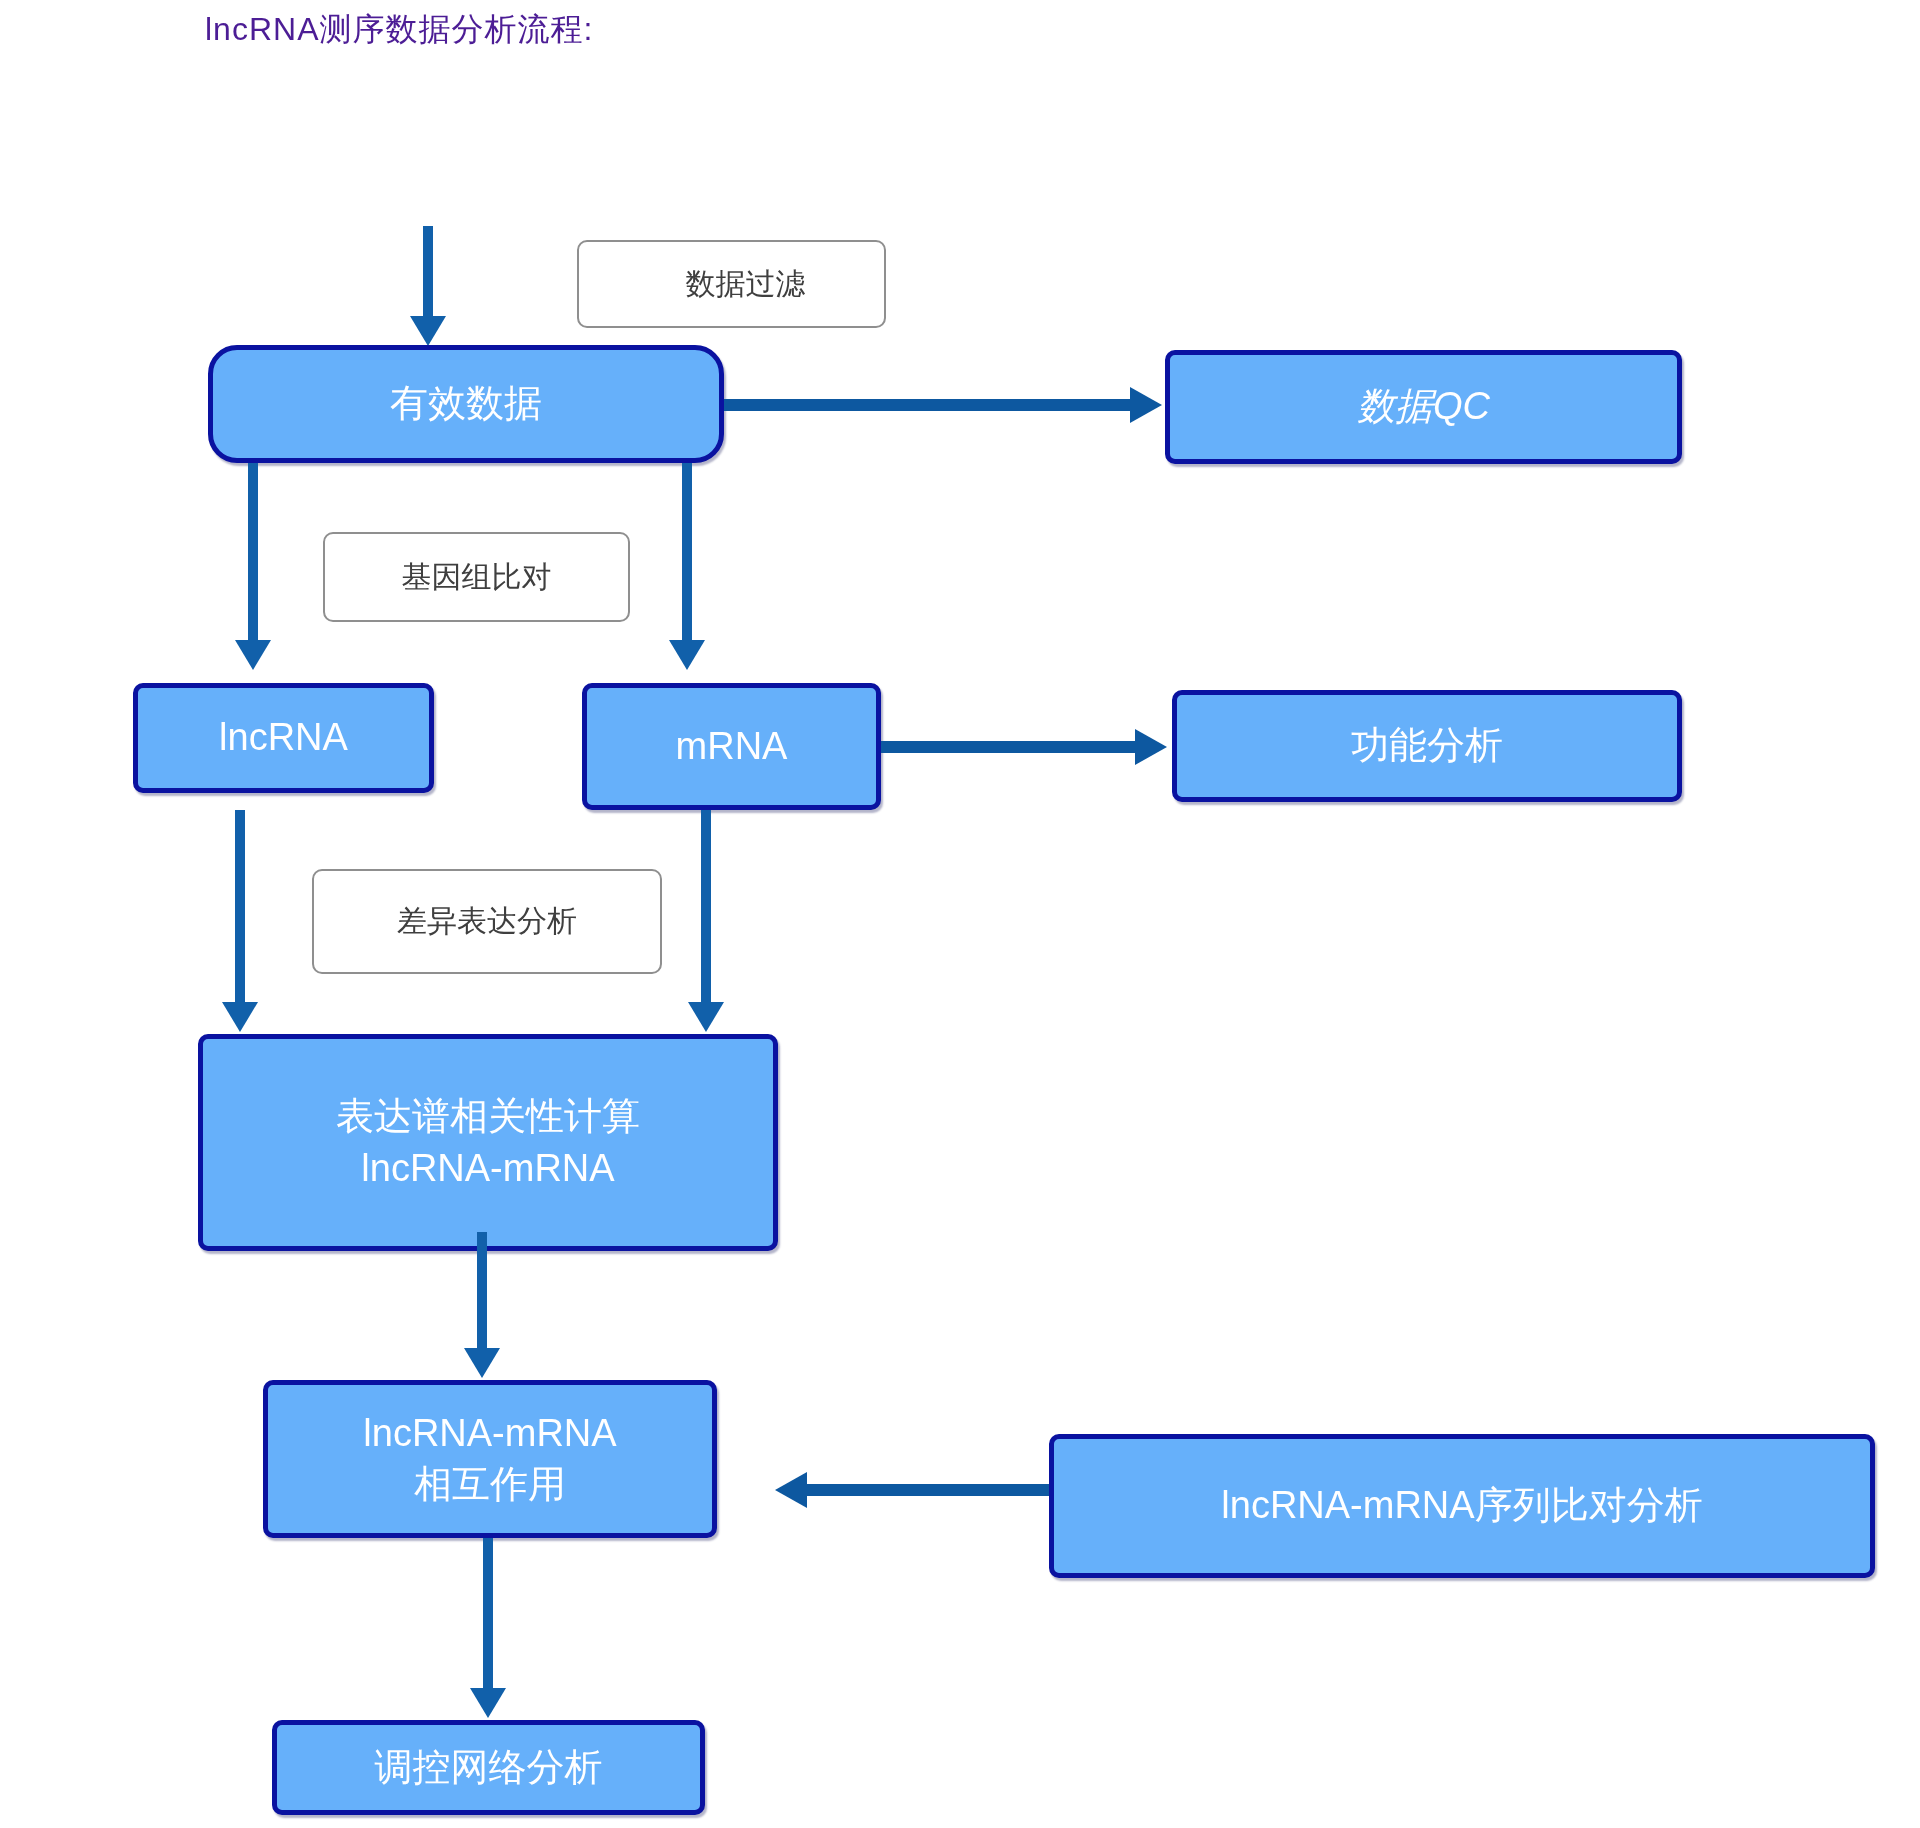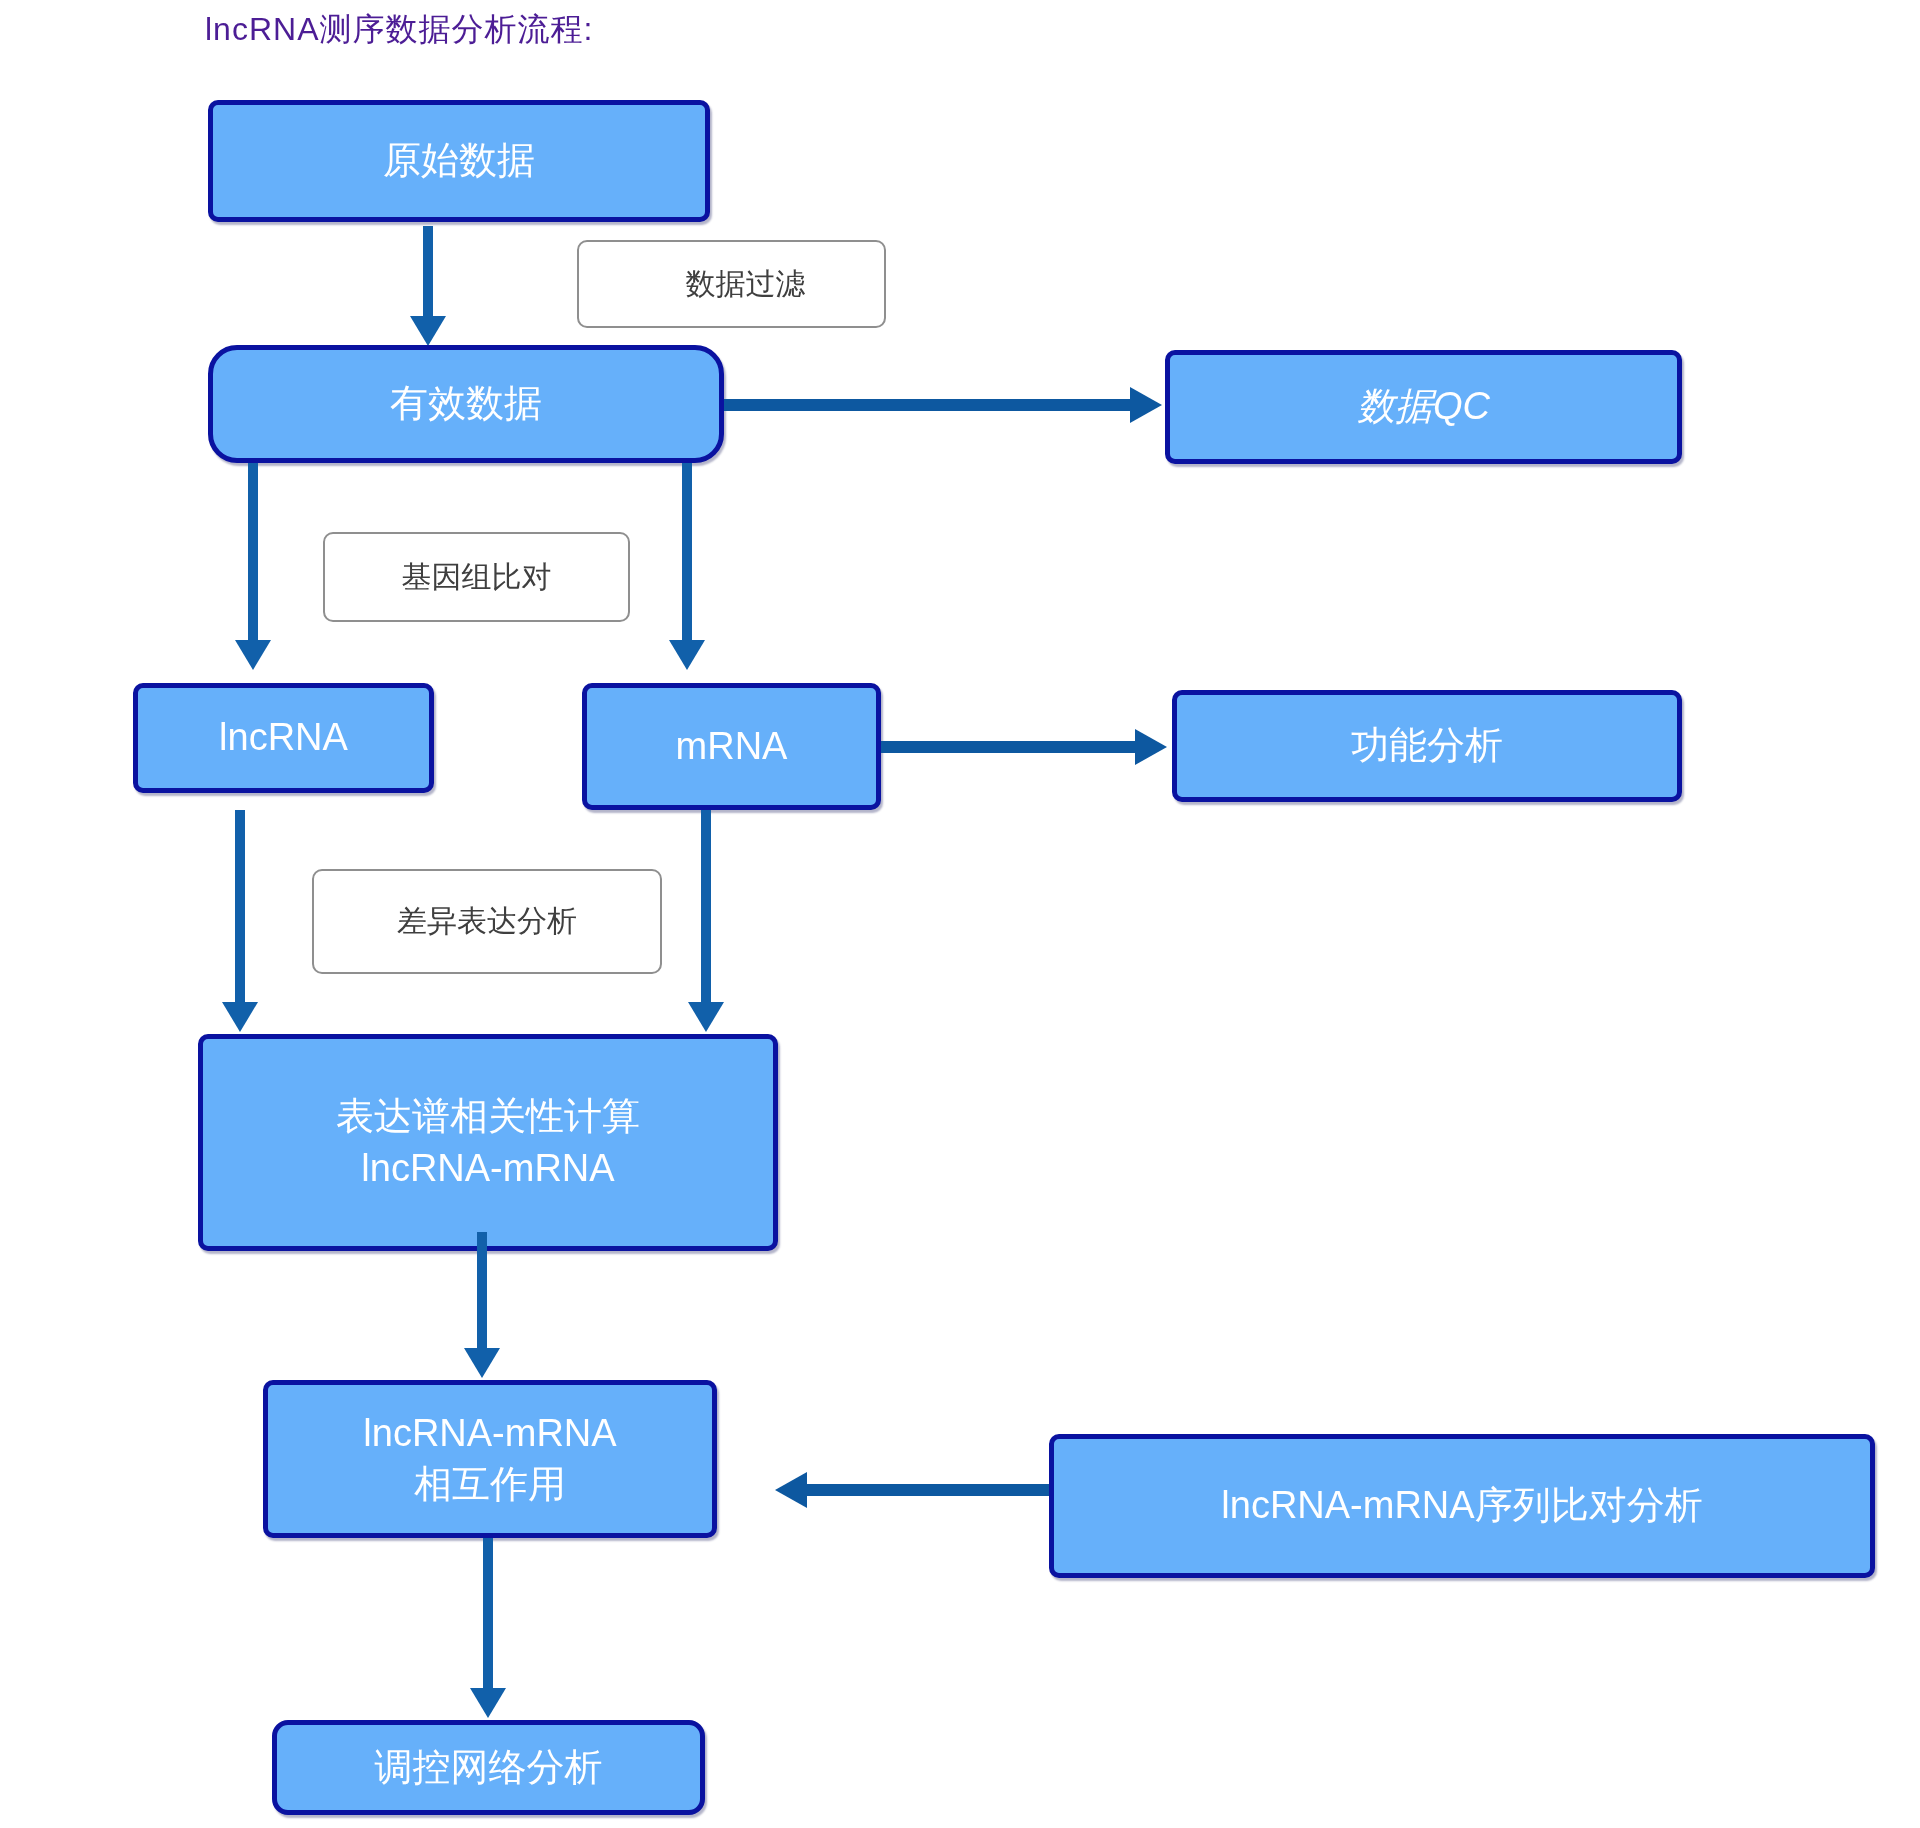--- a/index.html
+++ b/index.html
@@ -50,21 +50,20 @@
   .hal .head{position:absolute;left:0;top:50%;transform:translateY(-50%);width:0;height:0;
     border-top:18px solid transparent;border-bottom:18px solid transparent;border-right:32px solid #0d58a0;}
 </style>
 </head>
 <body>
 
 <div id="canvas">
 
   <div class="title">lncRNA测序数据分析流程:</div>
 
-  <div class="node" style="left:208px;top:100px;width:502px;height:122px;">原始数据</div>
 
   <div class="va" style="left:410px;top:226px;height:120px;">
     <div class="shaft"></div>
       <div class="head"></div>
   </div>
 
   <div class="plabel" style="left:577px;top:240px;width:309px;height:88px;padding-left:28px;">数据过滤</div>
 
   <div class="node" style="left:208px;top:345px;width:516px;height:118px;border-radius:29px;">有效数据</div>
 
@@ -126,15 +125,15 @@
       <div class="head"></div>
   </div>
 
   <div class="node" style="left:1049px;top:1434px;width:826px;height:144px;">lncRNA-mRNA序列比对分析</div>
 
   <div class="va" style="left:470px;top:1538px;height:180px;">
     <div class="shaft"></div>
       <div class="head"></div>
   </div>
 
-  <div class="node" style="left:272px;top:1720px;width:433px;height:95px;border-radius:16px;">调控网络分析</div>
+  <div class="node" style="left:272px;top:1720px;width:433px;height:95px;">调控网络分析</div>
 
 </div>
 
 </body></html>

